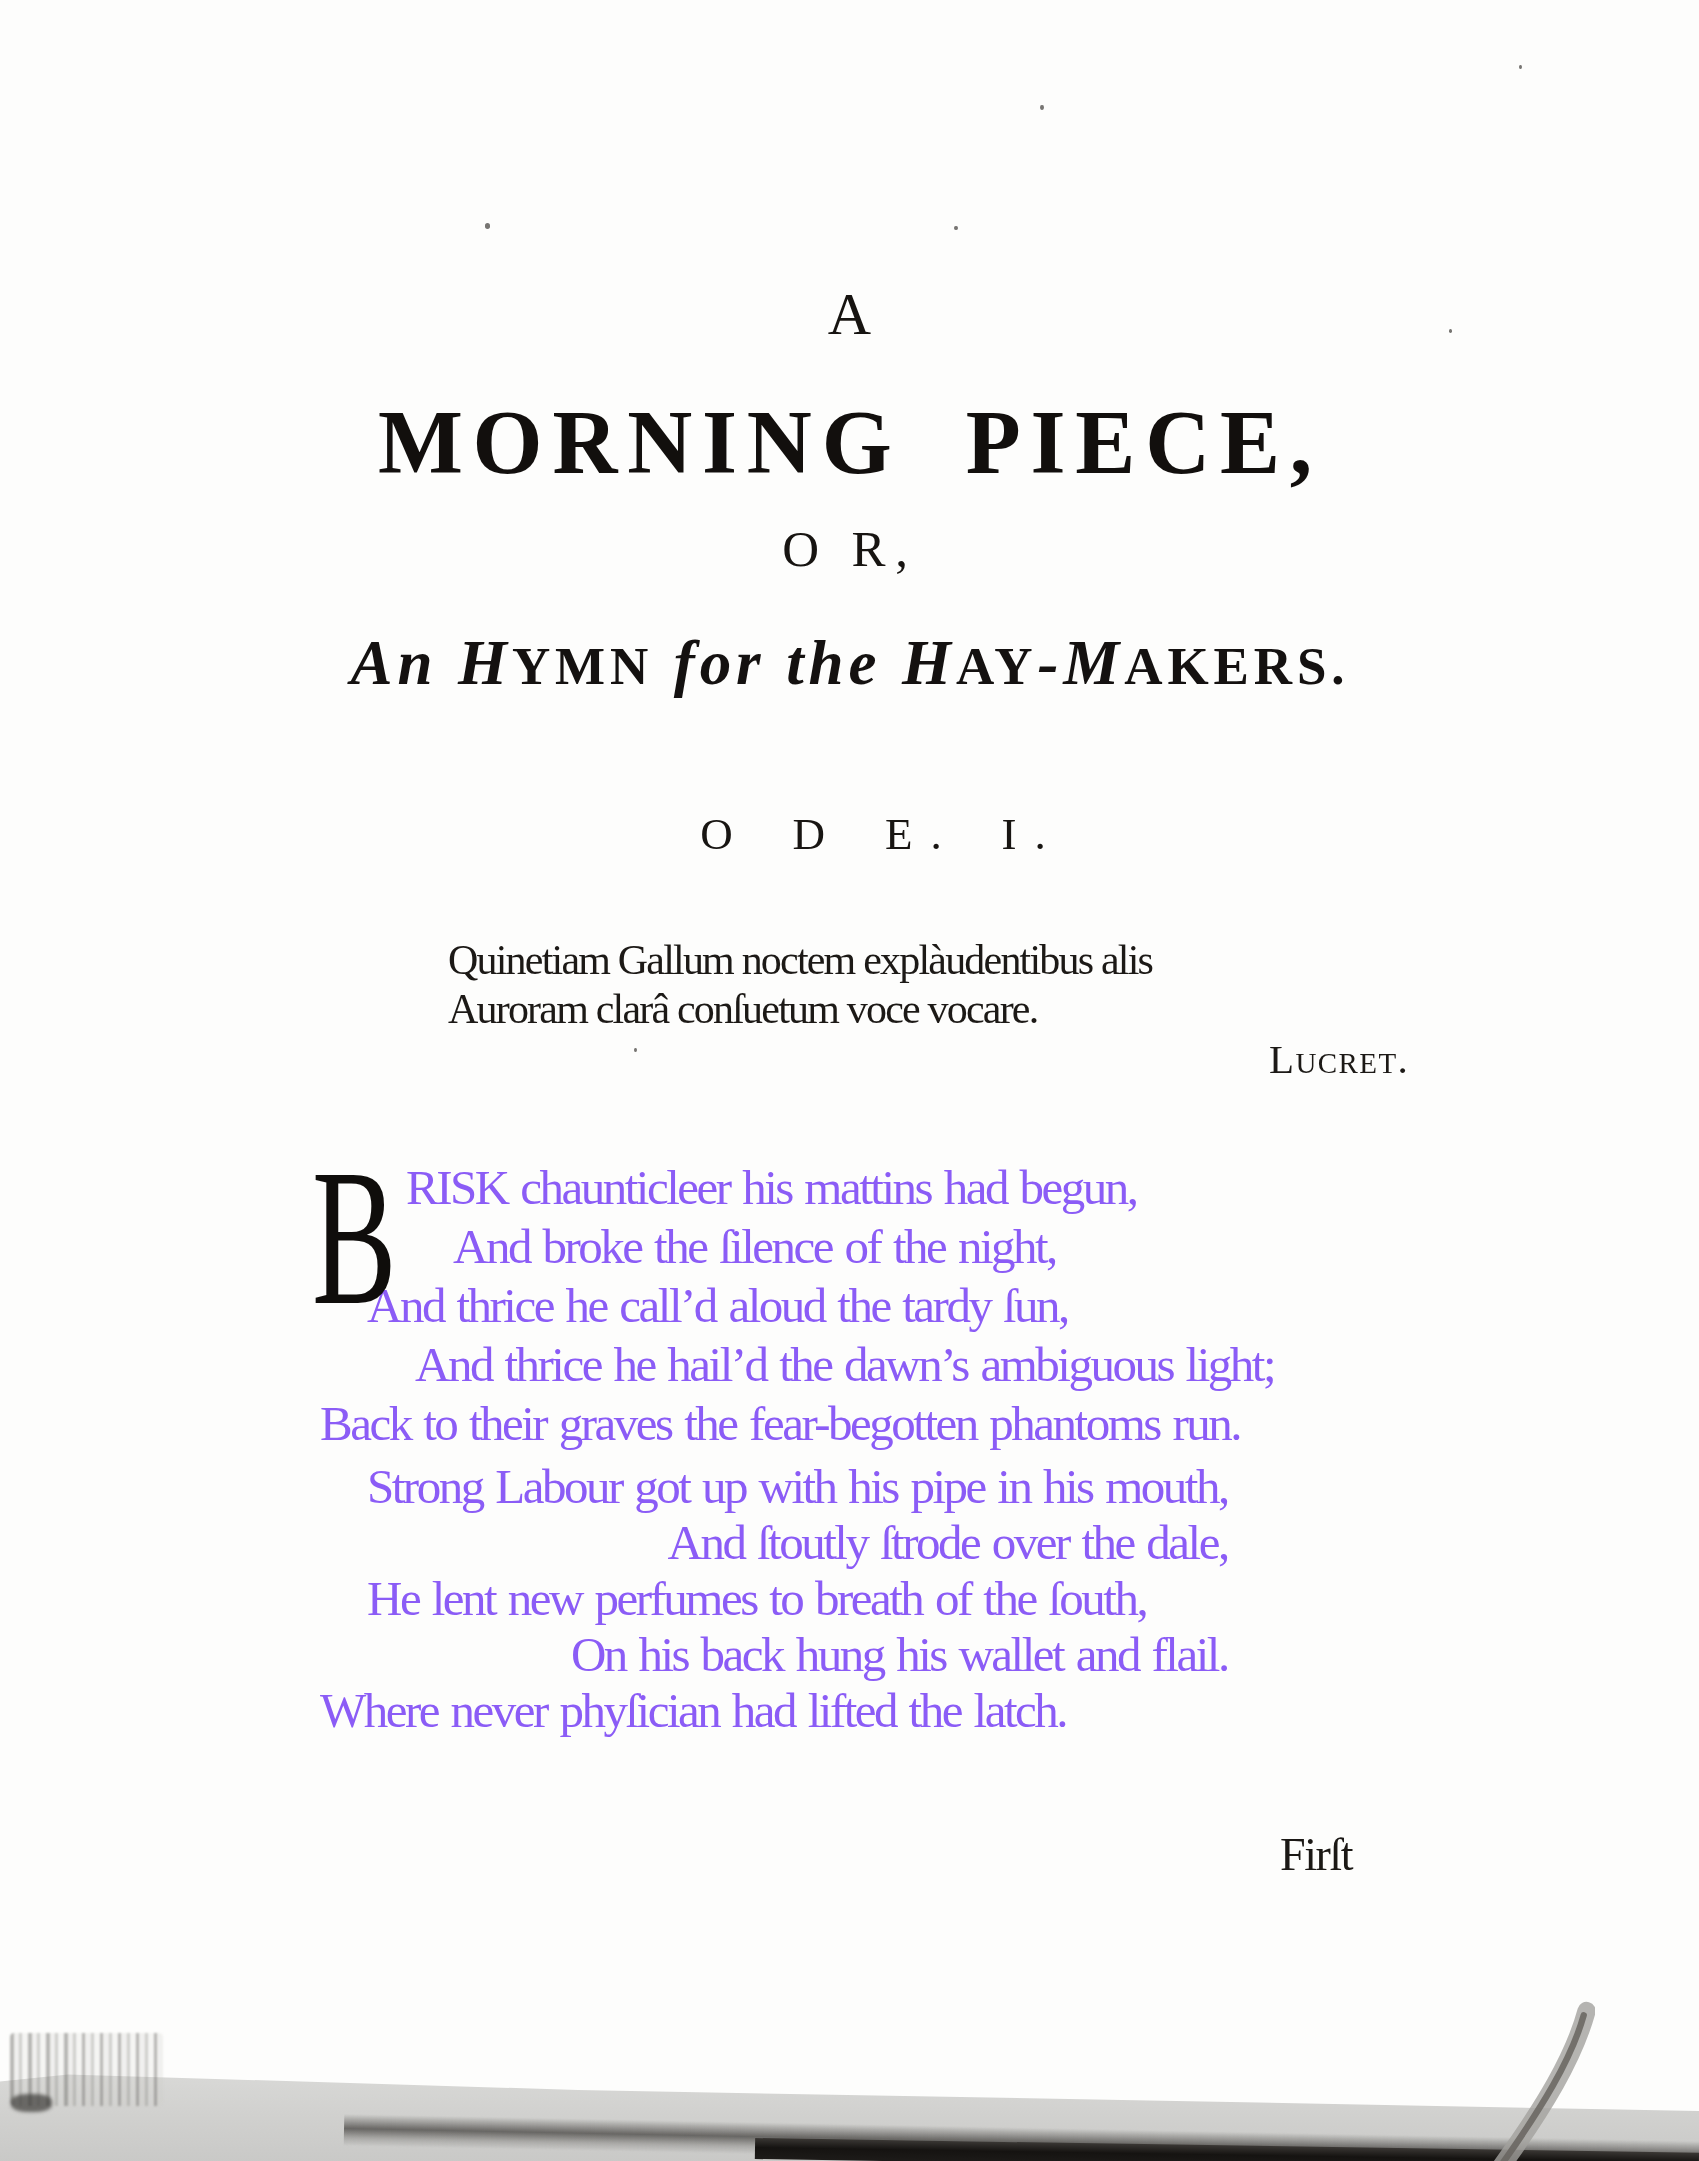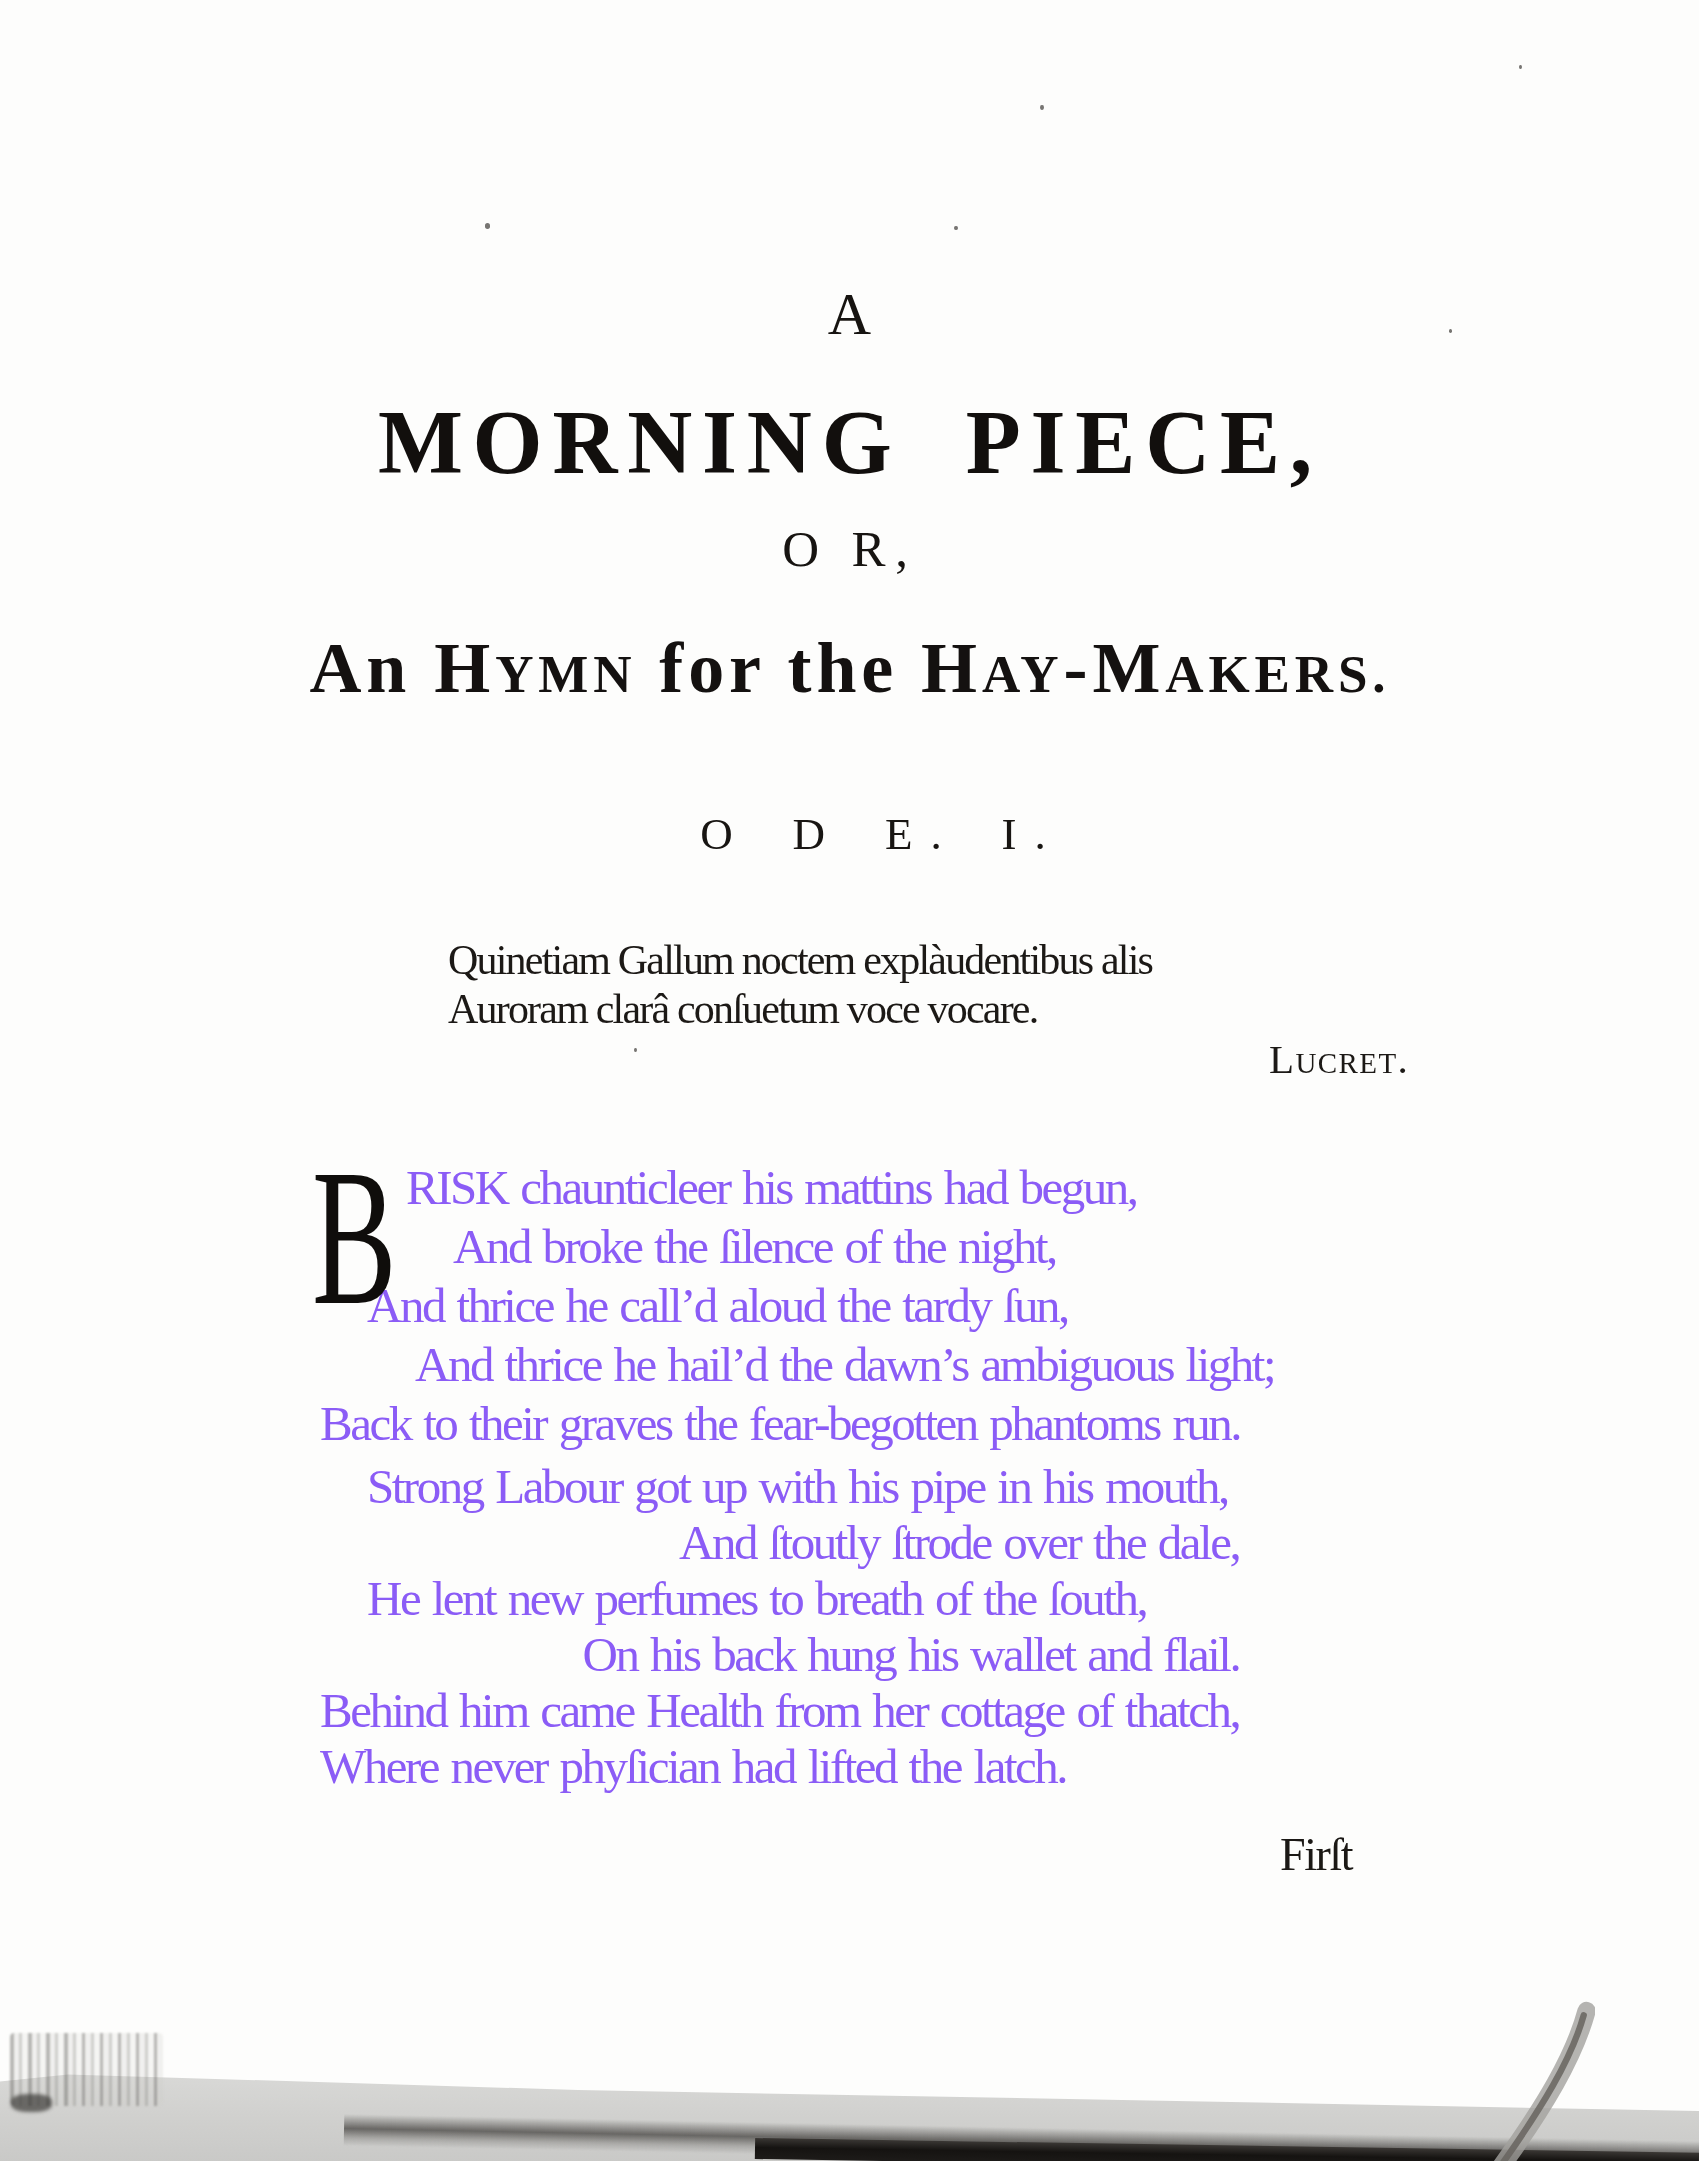--- a/index.html
+++ b/index.html
@@ -10,21 +10,21 @@
     overflow:hidden;
     font-family:"Liberation Serif","DejaVu Serif",serif;
     color:#1c1916;
   }
   .centered{position:absolute;left:0;width:100%;text-align:center;white-space:nowrap;}
 
   .article{top:280px;font-size:60px;letter-spacing:1.4px;color:#161310;}
   .title{top:391px;font-size:90px;font-weight:bold;letter-spacing:9.8px;word-spacing:32px;color:#120f0d;margin:0;}
   .or{top:520px;font-size:51px;letter-spacing:9.8px;color:#171411;}
   .subtitle{top:627px;margin:0;font-weight:bold;color:#141110;letter-spacing:4.9px;}
-  .subtitle .seg-lg{font-size:72px;}
+  .subtitle .seg-lg{font-size:63px;font-style:italic;}
   .subtitle .seg-sm{font-size:53px;}
   .ode{top:808px;font-size:45px;letter-spacing:18px;word-spacing:12.6px;color:#181512;padding-left:32px;}
 
   .epigraph{position:absolute;left:448px;top:936px;font-size:42px;letter-spacing:-1.8px;line-height:49px;white-space:nowrap;}
   .epi-attr{position:absolute;left:1269px;top:987px;font-size:41px;font-variant:small-caps;letter-spacing:1.4px;margin-top:48px;}
 
   .stanza{position:absolute;left:315px;white-space:nowrap;}
   .stanza .line{font-size:49px;letter-spacing:-2.5px;word-spacing:2.8px;color:#8b5cf6;}
   #stanza1{top:1158px;}
   #stanza1 .line{height:59px;line-height:59px;}
@@ -101,21 +101,20 @@
       <div class="line dc2">And broke the ſilence of the night,</div>
       <div class="line in1">And thrice he call’d aloud the tardy ſun,</div>
       <div class="line in2">And thrice he hail’d the dawn’s ambiguous light;</div>
       <div class="line in0">Back to their graves the fear-begotten phantoms run.</div>
     </div>
   <div class="stanza" id="stanza2">
       <div class="line in1">Strong Labour got up with his pipe in his mouth,</div>
       <div class="line in2">And ſtoutly ſtrode over the dale,</div>
       <div class="line in1">He lent new perfumes to breath of the ſouth,</div>
       <div class="line in2">On his back hung his wallet and flail.</div>
-      <div class="line in0">Behind him came Health from her cottage of thatch,</div>
       <div class="line in0">Where never phyſician had lifted the latch.</div>
     </div>
 
   <div class="catchword">Firſt</div>
 
   <div class="speck" style="left:1040px;top:105px;width:3.5px;height:4.9px;"></div>
   <div class="speck" style="left:1519px;top:65px;width:2.8px;height:4.2px;"></div>
   <div class="speck" style="left:485px;top:223px;width:4.9px;height:5.6px;"></div>
   <div class="speck" style="left:954px;top:226px;width:3.5px;height:4.2px;"></div>
   <div class="speck" style="left:634px;top:1048px;width:2.8px;height:4.2px;"></div>

